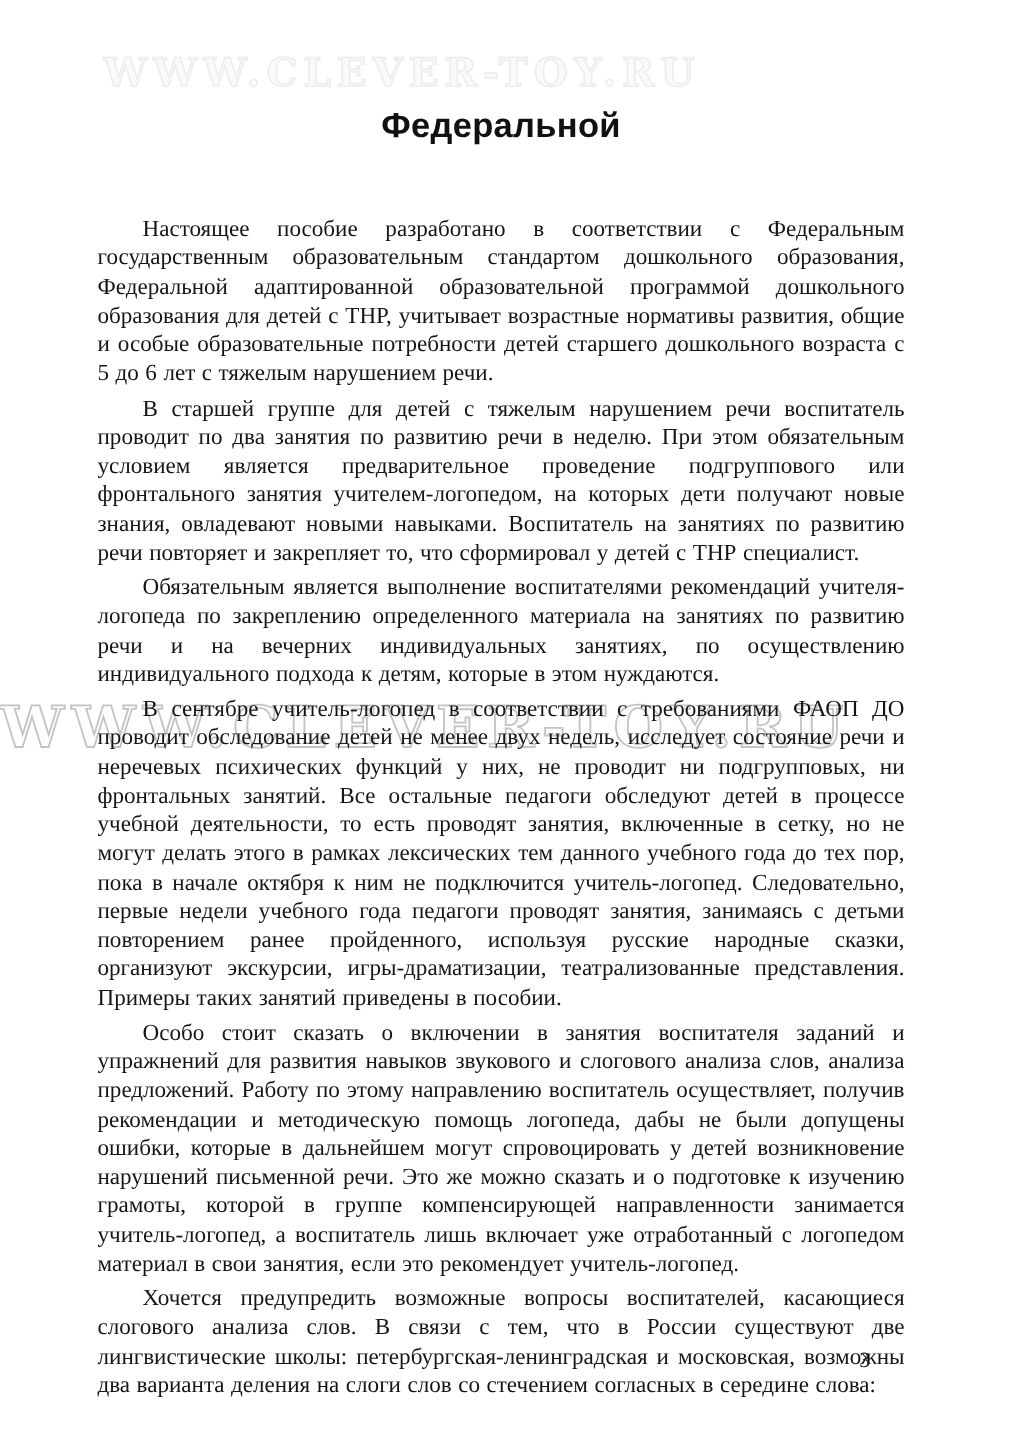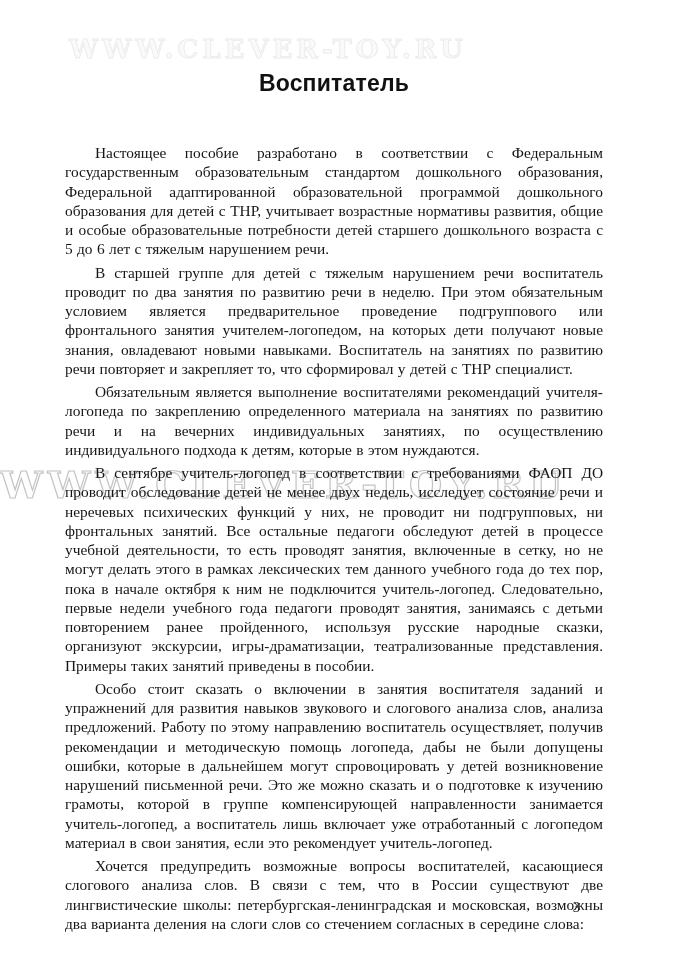--- a/index.html
+++ b/index.html
@@ -76,21 +76,21 @@
 </style>
 </head>
 <body>
 
 <div class="page">
 
   <div class="watermark watermark-top">WWW.CLEVER-TOY.RU</div>
 
   <div class="watermark watermark-middle">WWW.CLEVER-TOY.RU</div>
 
-  <h1 class="page-title">Воспитатель</h1>
+  <h1 class="page-title">Федеральной</h1>
 
   <div class="body-text">
     <p>Настоящее пособие разработано в соответствии с Федеральным государственным образовательным стандартом дошкольного образования, Федеральной адаптированной образовательной программой дошкольного образования для детей с ТНР, учитывает возрастные нормативы развития, общие и особые образовательные потребности детей старшего дошкольного возраста с 5 до 6 лет с тяжелым нарушением речи.</p>
     <p>В старшей группе для детей с тяжелым нарушением речи воспитатель проводит по два занятия по развитию речи в неделю. При этом обязательным условием является предварительное проведение подгруппового или фронтального занятия учителем-логопедом, на которых дети получают новые знания, овладевают новыми навыками. Воспитатель на занятиях по развитию речи повторяет и закрепляет то, что сформировал у детей с ТНР специалист.</p>
     <p>Обязательным является выполнение воспитателями рекомендаций учителя-логопеда по закреплению определенного материала на занятиях по развитию речи и на вечерних индивидуальных занятиях, по осуществлению индивидуального подхода к детям, которые в этом нуждаются.</p>
     <p>В сентябре учитель-логопед в соответствии с требованиями ФАОП ДО проводит обследование детей не менее двух недель, исследует состояние речи и неречевых психических функций у них, не проводит ни подгрупповых, ни фронтальных занятий. Все остальные педагоги обследуют детей в процессе учебной деятельности, то есть проводят занятия, включенные в сетку, но не могут делать этого в рамках лексических тем данного учебного года до тех пор, пока в начале октября к ним не подключится учитель-логопед. Следовательно, первые недели учебного года педагоги проводят занятия, занимаясь с детьми повторением ранее пройденного, используя русские народные сказки, организуют экскурсии, игры-драматизации, театрализованные представления. Примеры таких занятий приведены в пособии.</p>
     <p>Особо стоит сказать о включении в занятия воспитателя заданий и упражнений для развития навыков звукового и слогового анализа слов, анализа предложений. Работу по этому направлению воспитатель осуществляет, получив рекомендации и методическую помощь логопеда, дабы не были допущены ошибки, которые в дальнейшем могут спровоцировать у детей возникновение нарушений письменной речи. Это же можно сказать и о подготовке к изучению грамоты, которой в группе компенсирующей направленности занимается учитель-логопед, а воспитатель лишь включает уже отработанный с логопедом материал в свои занятия, если это рекомендует учитель-логопед.</p>
     <p>Хочется предупредить возможные вопросы воспитателей, касающиеся слогового анализа слов. В связи с тем, что в России существуют две лингвистические школы: петербургская-ленинградская и московская, возможны два варианта деления на слоги слов со стечением согласных в середине слова:</p>
   </div>
 

